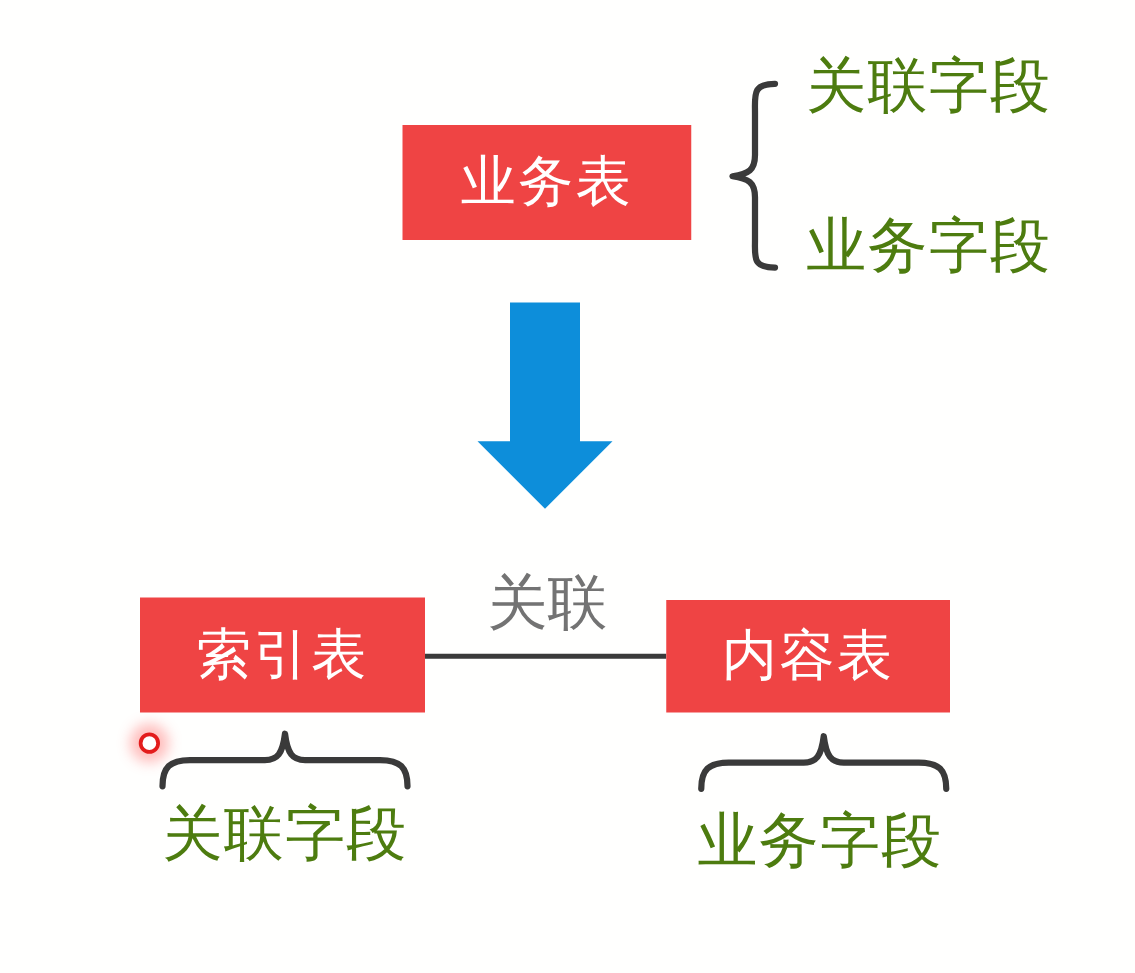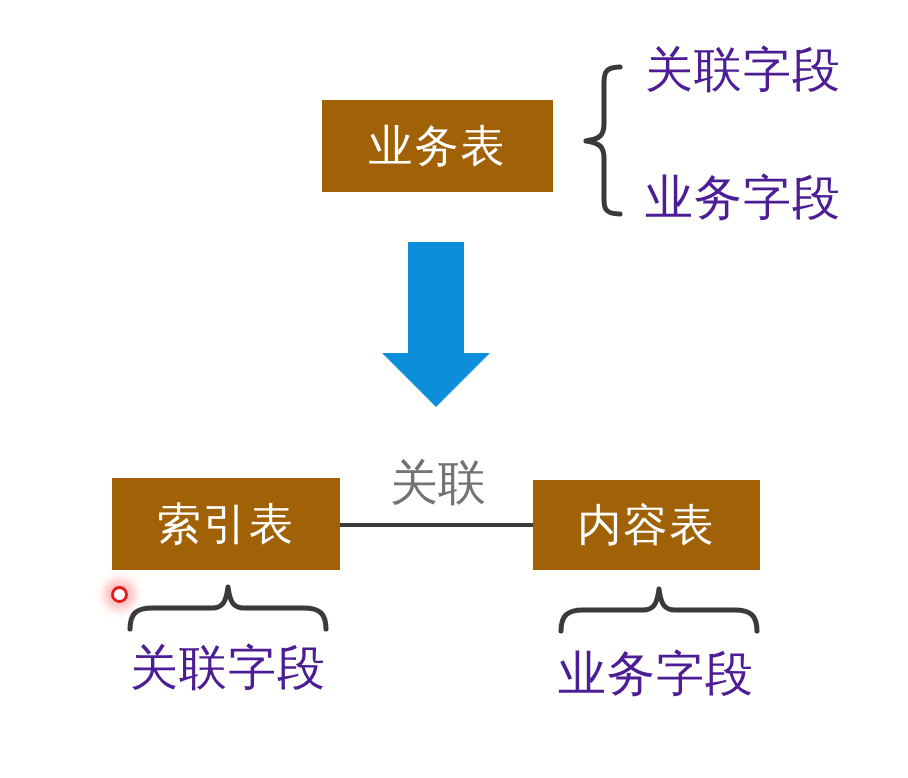--- a/index.html
+++ b/index.html
@@ -1,34 +1,34 @@
 <!DOCTYPE html>
 <html><head>
 <meta charset="utf-8">
 <style>
   html,body{margin:0;padding:0;}
   body{background:#fffffe;font-family:"DejaVu Sans","Liberation Sans",sans-serif;}
   .canvas{position:relative;width:908px;height:778px;background:#fffffe;overflow:hidden;}
 
   .table-box{
     position:absolute;
-    background:#a16207;
+    background:#ef4444;
     color:#ffffff;
     display:flex;align-items:center;justify-content:center;
     font-size:44px;
     letter-spacing:2px;
     line-height:1;
   }
   .box-top{left:322px;top:100px;width:231px;height:92px;}
   .box-index{left:112px;top:478px;width:228px;height:92px;}
   .box-content{left:533px;top:480px;width:227px;height:90px;}
 
   .field-label{
     position:absolute;
-    color:#4c1d95;
+    color:#4d7c0f;
     font-size:48px;
     line-height:1.15;
     letter-spacing:1px;
     white-space:nowrap;
   }
   .lbl-top-1{left:645px;top:42px;}
   .lbl-top-2{left:645px;top:170px;}
   .lbl-bottom-left{left:118px;top:640px;width:220px;text-align:center;}
   .lbl-bottom-right{left:546px;top:646px;width:220px;text-align:center;}
 

